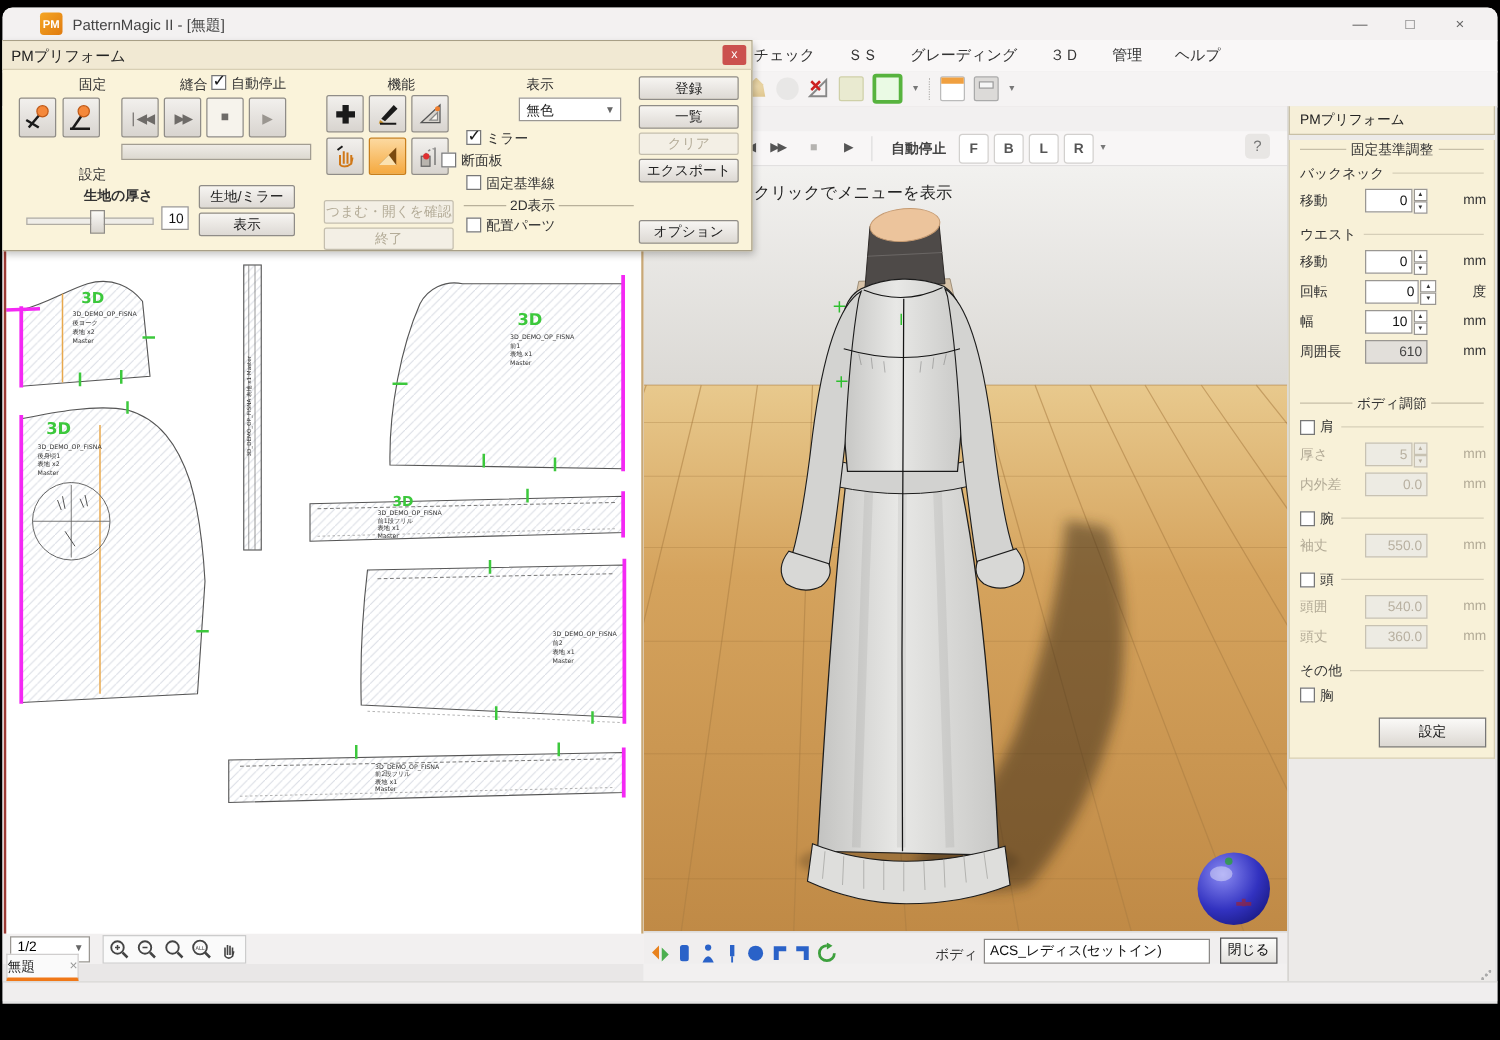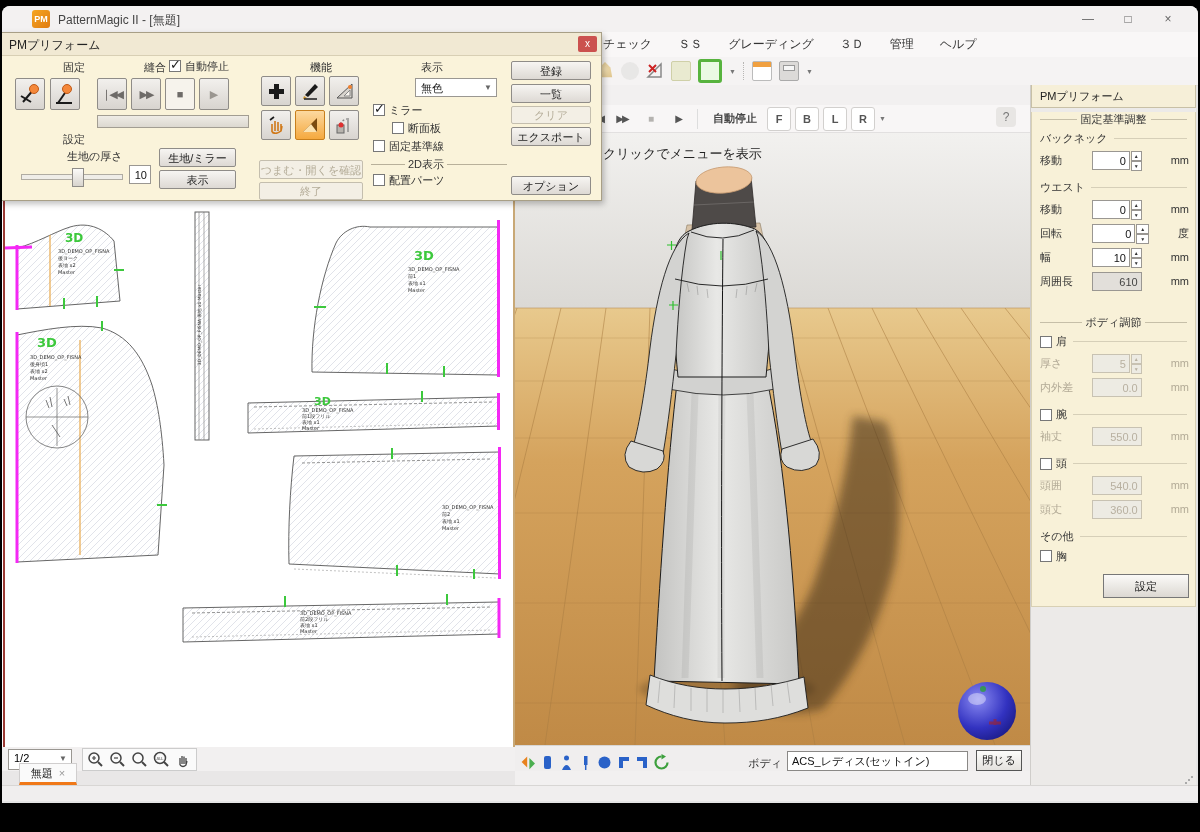--- a/index.html
+++ b/index.html
@@ -84,22 +84,22 @@
   .canvas2d{position:absolute;left:0;top:0;width:513px;height:662px;background:#fff;
             border-right:2px solid #c8a876;box-sizing:border-box;}
   .canvas2d .redge{position:absolute;left:1px;top:0;width:2px;height:100%;background:#9c3a34;}
   .ctrl2d{position:absolute;left:0;top:662px;width:513px;height:24px;background:#f2f0f0;display:flex;align-items:center;}
   .pagesel{width:62px;height:19px;background:#fff;border:1px solid #9a9792;margin-left:6px;position:relative;font-size:11px;}
   .pagesel .v{position:absolute;left:5px;top:2px;}
   .pagesel .c{position:absolute;right:4px;top:4px;font-size:8px;color:#666;}
   .zoombar{display:flex;margin-left:10px;background:#fafafa;border:1px solid #ccc;padding:1px 3px;gap:3px;}
   .zico{width:19px;height:19px;display:flex;align-items:center;justify-content:center;}
   .tabbar{position:absolute;left:0;top:686px;width:513px;height:14px;background:#e9e7e7;}
-  .tab{position:absolute;left:17px;top:-8px;width:58px;height:22px;background:#fafafa;border:1px solid #d0cece;
-       border-bottom:3px solid #f07818;box-sizing:border-box;font-size:11px;color:#222;display:flex;align-items:center;justify-content:center;gap:6px;}
+  .tab{position:absolute;left:3px;top:-8px;width:58px;height:22px;background:#fafafa;border:1px solid #d0cece;
+       border-bottom:3px solid #f07818;box-sizing:border-box;font-size:11px;color:#222;display:flex;align-items:center;justify-content:space-between;gap:6px;}
   .tab .x{color:#999;font-size:11px;}
   .view3d{position:absolute;left:513px;top:79px;width:515px;height:700px;background:#f2f0f0;}
   .t3d{position:absolute;left:0;top:20px;width:515px;height:28px;background:#f8f6f6;border-bottom:1px solid #e2e0e0;
        display:flex;align-items:center;gap:4px;padding-left:6px;box-sizing:border-box;}
   .t3d .pb{width:24px;height:22px;text-align:center;line-height:22px;color:#555;font-size:10px;letter-spacing:-2px;}
   .t3d .pb.g{color:#b5b3b0;}
   .t3d .vlabel{font-size:11px;font-weight:bold;color:#444;margin:0 6px 0 8px;}
   .t3d .vbtn{width:22px;height:22px;background:#fff;border:1px solid #d2d0ce;border-radius:3px;color:#555;
              font-size:11px;font-weight:bold;text-align:center;line-height:22px;}
   .t3d .sep{width:1px;height:20px;background:#ddd;margin:0 3px;}
@@ -592,21 +592,21 @@
       <span class="abs dcb" style="left:168px;top:4px;">
         <span class="cb on"></span><span>自動停止</span>
       </span>
       <div class="ibtn" style="left:96px;top:23px;letter-spacing:-2px;">❘◀◀</div>
       <div class="ibtn" style="left:130px;top:23px;letter-spacing:-2px;">▶▶</div>
       <div class="ibtn lite" style="left:164px;top:23px;">■</div>
       <div class="ibtn" style="left:198px;top:23px;color:#9a9690;">▶</div>
       <div class="prog"></div>
 
       <span class="abs grp-label" style="left:14px;top:77px;">設定</span>
-      <span class="abs grp-label" style="left:18px;top:94px;">生地の厚さ</span>
+      <span class="abs grp-label" style="left:18px;top:94px;font-weight:bold;">生地の厚さ</span>
       <div class="slider">
           <div class="thumb"></div>
         </div>
       <div class="num abs" style="left:128px;top:110px;width:22px;">10</div>
       <div class="btn" style="left:158px;top:93px;width:77px;height:19px;line-height:18px;">生地/ミラー</div>
       <div class="btn" style="left:158px;top:115px;width:77px;height:19px;line-height:18px;">表示</div>
 
       <span class="abs grp-label" style="left:261px;top:5px;">機能</span>
       <div class="ibtn" style="left:260px;top:21px;height:30px;">
         <svg width="16" height="16">
@@ -653,21 +653,21 @@
 
       <span class="abs grp-label" style="left:372px;top:5px;">表示</span>
       <span class="abs grp-label" style="left:372px;top:26px;">型紙色</span>
       <div class="dropdown" style="left:414px;top:23px;width:82px;height:19px;">
         <span class="v">無色</span>
           <span class="c">▼</span>
       </div>
       <span class="dcb" style="left:372px;top:48px;">
         <span class="cb on"></span><span>ミラー</span>
       </span>
-      <span class="dcb" style="left:391px;top:66px;">
+      <span class="dcb" style="left:352px;top:66px;">
         <span class="cb"></span><span>断面板</span>
       </span>
       <span class="dcb" style="left:372px;top:84px;">
         <span class="cb"></span><span>固定基準線</span>
       </span>
       <div class="d2dsep" style="left:370px;top:102px;">
         <span>2D表示</span>
       </div>
       <span class="dcb" style="left:372px;top:118px;">
         <span class="cb"></span><span>配置パーツ</span>

